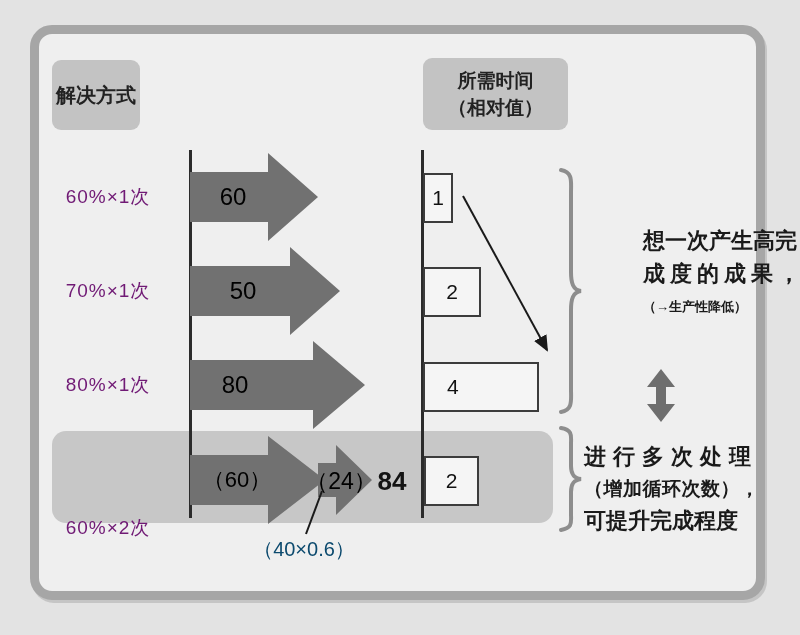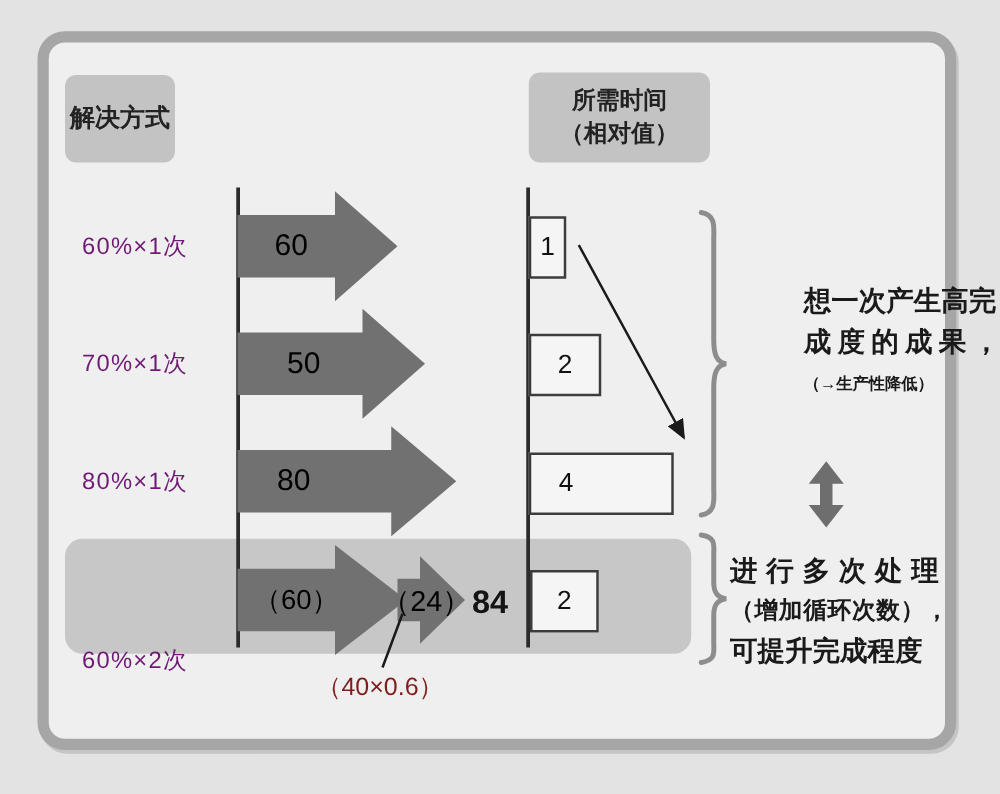--- a/index.html
+++ b/index.html
@@ -68,21 +68,21 @@
     font-size:21px;color:#111;
   }
   .tb1{left:423px;top:173px;width:30px;height:50px;}
   .tb2{left:423px;top:267px;width:58px;height:50px;}
   .tb3{left:423px;top:362px;width:116px;height:50px;justify-content:flex-start;padding-left:22px;}
   .tb4{left:424px;top:456px;width:55px;height:50px;}
 
   .callout-text{
     position:absolute;left:229px;top:537px;width:150px;height:24px;
     display:flex;align-items:center;justify-content:center;
-    font-size:20px;color:#7f1d1d;white-space:nowrap;
+    font-size:20px;color:#0c4a6e;white-space:nowrap;
   }
 
   .note{
     position:absolute;width:182px;color:#1a1a1a;font-weight:600;
     text-align:left;white-space:nowrap;
   }
   .note-1{left:617px;top:224px;font-size:22px;line-height:33px;margin-left:26px;}
   .note-2{left:584px;top:441px;font-size:22px;line-height:32px;}
   .ls-wide{letter-spacing:5px;}
   .ls-wider{letter-spacing:7px;}

